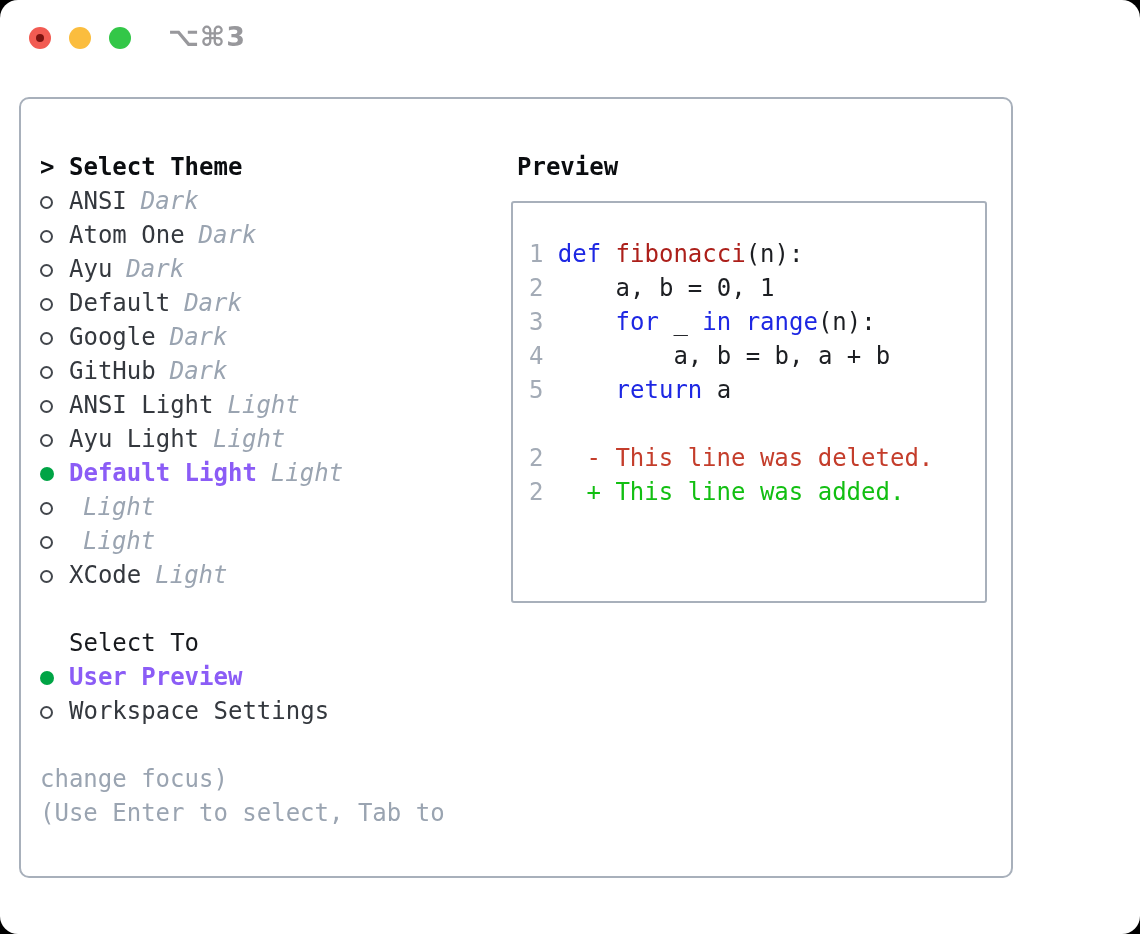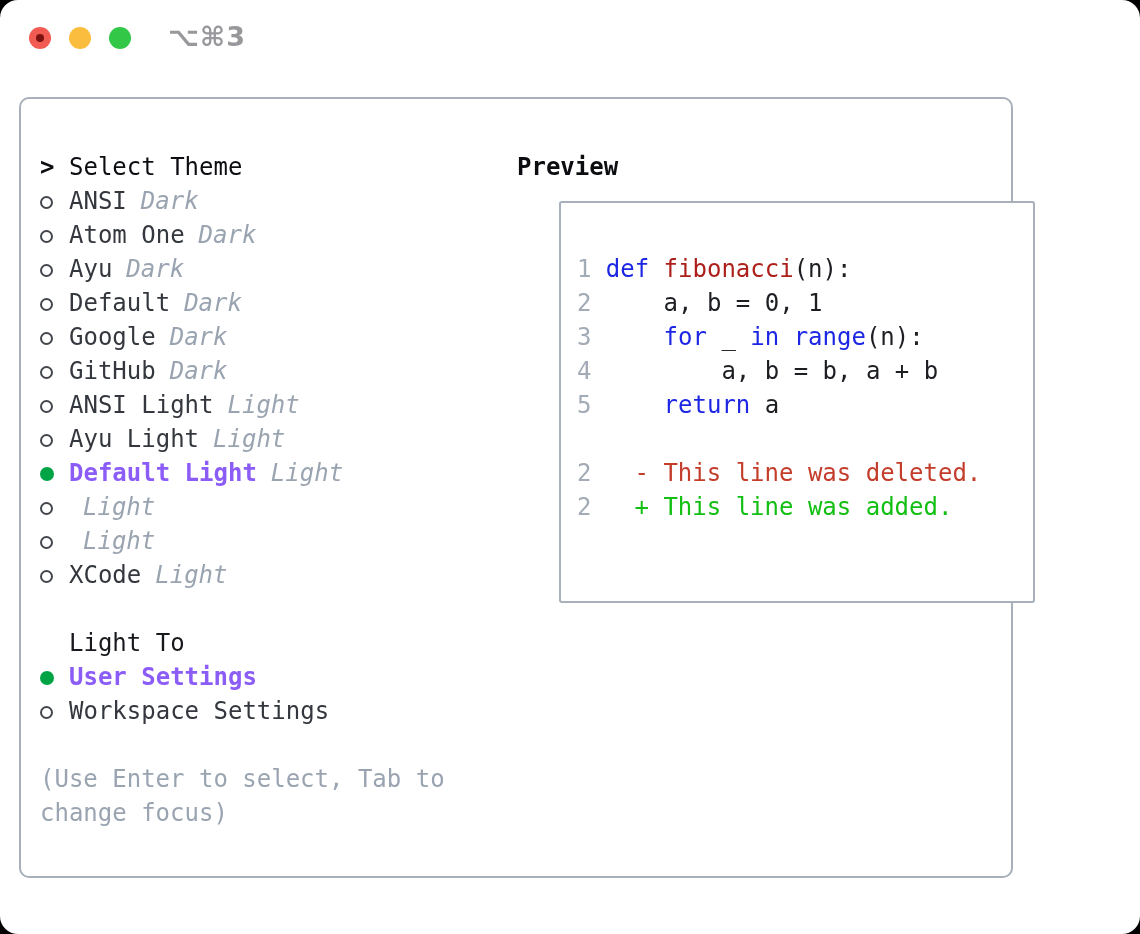--- a/index.html
+++ b/index.html
@@ -40,37 +40,37 @@
     font-size:24px; line-height:34px; color:#34383e;
   }
   .row { display:flex; align-items:center; height:34px; white-space:pre; }
   .marker { display:inline-block; width:29px; flex:0 0 29px; font-weight:bold; color:#0b0d10; }
   .marker .circle {
     display:block; width:13px; height:13px; border-radius:50%;
     border:2px solid #43474d; margin-top:2px;
   }
   .row.selected .circle { width:14px; height:14px; border:none; background:#00a445; }
   .row.selected .tname { color:#8b5cf6;font-weight:bold; }
-  .hdr { font-weight:normal; color:#0b0d10; }
+  .hdr { font-weight:bold; color:#0b0d10; }
   .subhdr { color:#17191d; }
   .tname { color:#34383e; }
   .variant { color:#9aa4b1; margin-left:14px;font-style:italic; }
   .spacer34 { height:34px; }
   .hint { color:#9aa4b1; white-space:pre; }
 
   
   .preview-label {
     position:absolute; left:496px; top:51px;
     font-size:24px; line-height:34px; font-weight:bold; color:#0b0d10;
     white-space:pre;
   }
   .code-box {
     position:absolute; left:490px; top:102px; width:476px; height:402px;
     border:2px solid #a8b0bb; border-radius:3px; background:#fff;
-    padding:49px 0 0 16px; overflow:hidden;margin-left:48px;
+    padding:34px 0 0 16px; overflow:hidden;
   }
   .cline { font-size:24px; line-height:34px; white-space:pre; color:#1c1e22; }
   .ln   { display:inline-block; width:28.8px; color:#a3abb6; }
   .kw   { color:#1d27e3; }
   .fn   { color:#ac1f1a; }
   .plain{ color:#1c1e22; }
   .dsign{
     display:inline-block; width:57.6px; padding-right:14.4px;
     text-align:right; white-space:pre;
   }
@@ -135,33 +135,33 @@
       <div class="row">
         <span class="marker"><span class="circle"></span></span><span class="variant">Light</span>
       </div>
       <div class="row">
         <span class="marker"><span class="circle"></span></span><span class="tname">XCode</span><span class="variant">Light</span>
       </div>
 
       <div class="spacer34"></div>
 
       <div class="row">
-        <span class="marker"></span><span class="subhdr">Light To</span>
+        <span class="marker"></span><span class="subhdr">Select To</span>
       </div>
       <div class="row selected">
-        <span class="marker"><span class="circle"></span></span><span class="tname">User Settings</span>
+        <span class="marker"><span class="circle"></span></span><span class="tname">User Preview</span>
       </div>
       <div class="row">
         <span class="marker"><span class="circle"></span></span><span class="tname">Workspace Settings</span>
       </div>
 
       <div class="spacer34"></div>
 
+      <div class="hint" style="line-height:34px;">change focus)</div>
       <div class="hint" style="line-height:34px;">(Use Enter to select, Tab to</div>
-      <div class="hint" style="line-height:34px;">change focus)</div>
     </div>
 
     <div class="preview-label">Preview</div>
 
     <div class="code-box">
 
       <div class="cline"><span class="ln">1</span><span class="kw">def</span><span class="plain"> </span><span class="fn">fibonacci</span><span class="plain">(n):</span></div>
 
       <div class="cline"><span class="ln">2</span><span class="plain">    a, b = 0, 1</span></div>
 

